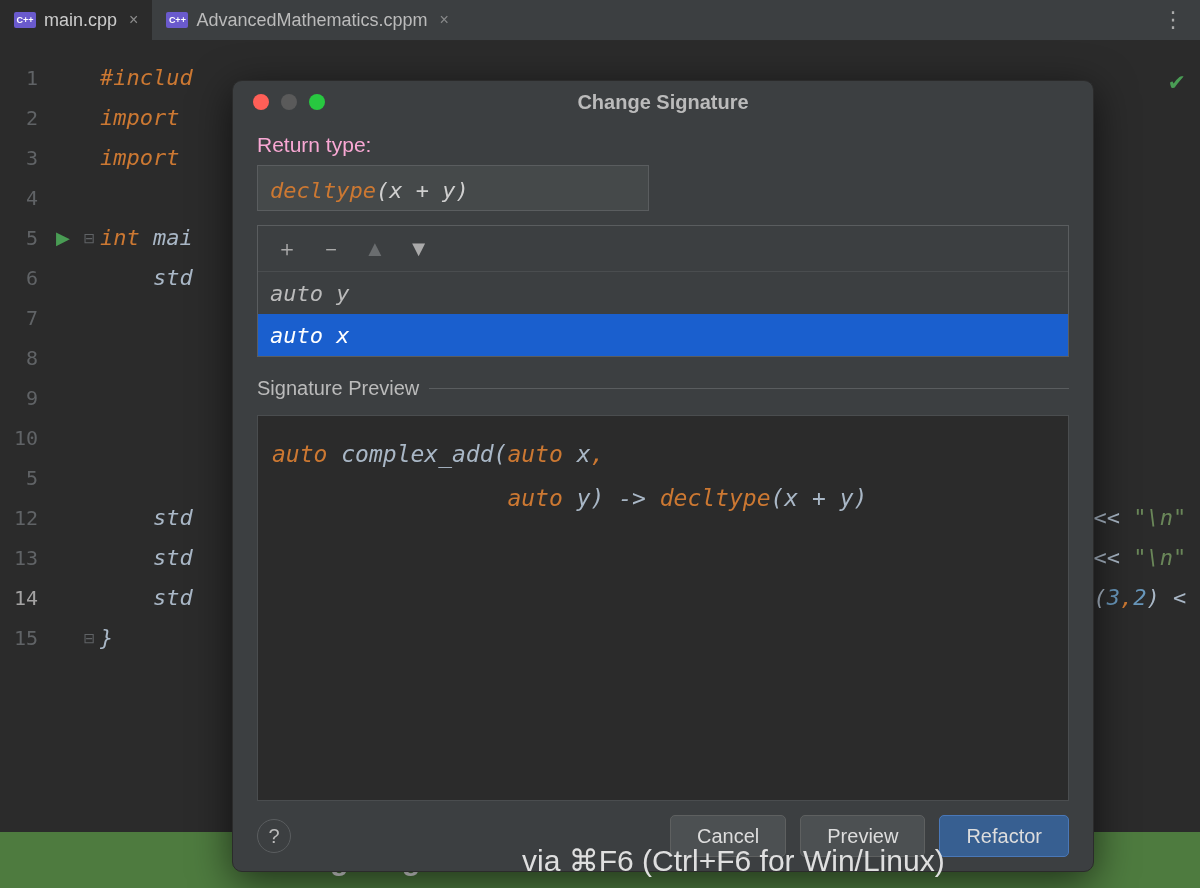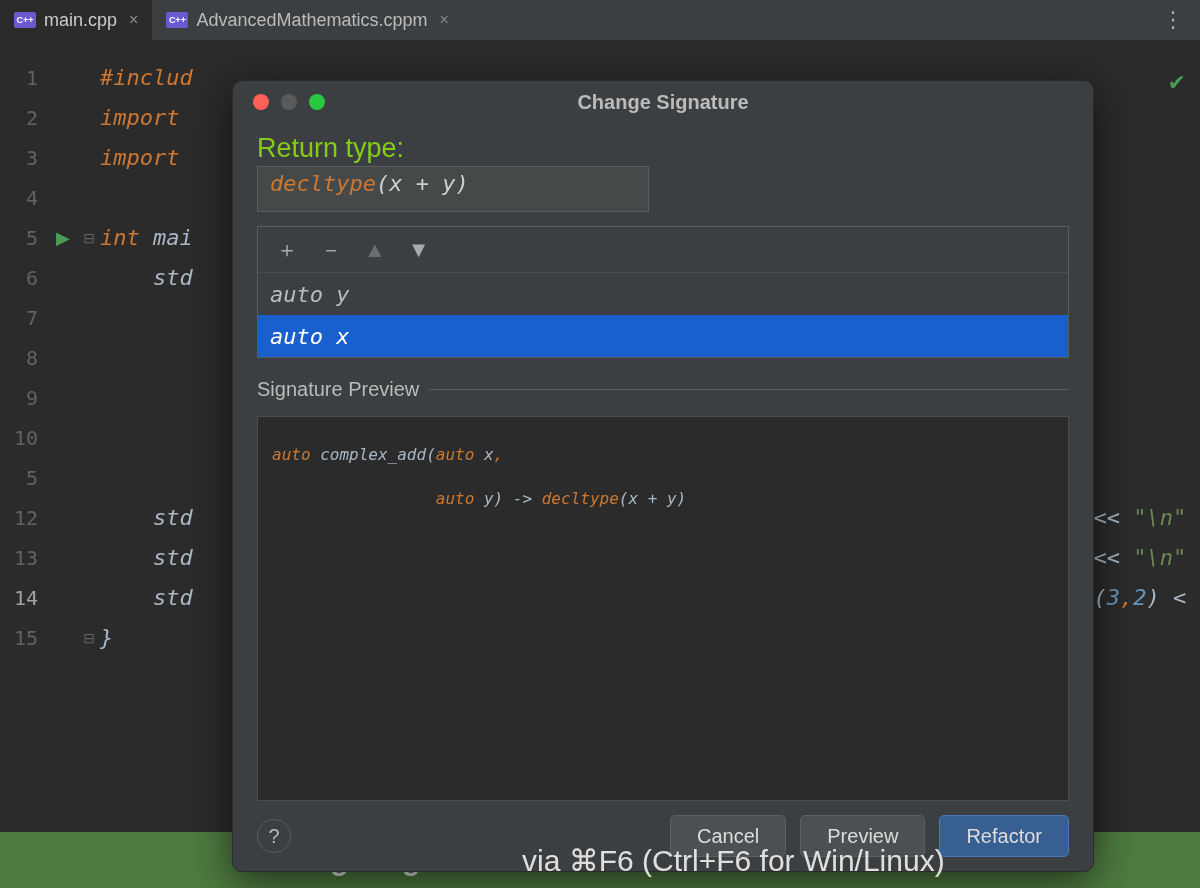--- a/index.html
+++ b/index.html
@@ -34,35 +34,35 @@
   .traffic { position:absolute; left:20px; display:flex; gap:12px; }
   .traffic span { width:16px; height:16px; border-radius:50%; display:inline-block; }
   .tr-red { background:#ff5f57; }
   .tr-yel { background:#5a5a5a; }
   .tr-grn { background:#28c840; }
   .dlg-title { flex:1; text-align:center; color:#bbb; font-size:20px; font-weight:600; }
   .dlg-body { padding: 10px 24px 0 24px; flex:1; display:flex; flex-direction:column; }
   .row1 { display:flex; gap: 26px; margin-bottom: 14px; }
   .field { flex:1; }
   .field.short { flex: 0 0 392px; }
-  .field-label { color:#84cc16; font-size:27px; margin-bottom:2px; display:block; }
-  .text-input { width:100%; height:46px; background:#45494a; border:1px solid #5a5d5f; color:#cfcfcf; font-family:"Consolas","Menlo",monospace; font-size:22px; padding: 4px 12px; font-style: italic; }
+  .field-label { color:#f9a8d4; font-size:21px; margin-bottom:8px; display:block; }
+  .text-input { width:100%; height:46px; background:#45494a; border:1px solid #5a5d5f; color:#cfcfcf; font-family:"Consolas","Menlo",monospace; font-size:22px; padding: 12px 12px; font-style: italic; }
   .text-input .kw { color:#cc7832; }
   
   .param-box { border:1px solid #5a5d5f; background:#3c3f41; margin-bottom: 20px; }
   .param-toolbar { height:46px; display:flex; align-items:center; gap:22px; padding-left:18px; border-bottom:1px solid #4a4d4f; }
   .param-toolbar span { color:#aaa; font-size:22px; cursor:pointer; }
   .param-toolbar span.disabled { color:#6a6d6f; cursor:default; }
   .param-list { }
   .param-item { height:42px; display:flex; align-items:center; padding-left:12px; font-family:"Consolas","Menlo",monospace; font-size:22px; color:#bbb; font-style: italic; }
   .param-item.selected { background:#1a5fce; color:#fff; }
   
   .preview-label { color:#bbb; font-size:20px; margin-bottom:15px; display:flex; align-items:center; gap:10px; }
   .preview-label::after { content:""; flex:1; height:1px; background:#5a5d5f; }
-  .preview-box { flex:1; background:#2b2b2b; border:1px solid #4a4d4f; padding:16px 14px; font-family:"Consolas","Menlo",monospace; font-size:16px; line-height:44px; color:#a9b7c6; font-style: italic; white-space:pre; }
+  .preview-box { flex:1; background:#2b2b2b; border:1px solid #4a4d4f; padding:16px 14px; font-family:"Consolas","Menlo",monospace; font-size:23px; line-height:44px; color:#a9b7c6; font-style: italic; white-space:pre; }
   
   .dlg-footer { height:70px; display:flex; align-items:center; padding: 0 24px; gap:14px; }
   .help-btn { width:34px; height:34px; border-radius:50%; border:1px solid #5a5d5f; background:#3c3f41; color:#bbb; font-size:20px; display:flex; align-items:center; justify-content:center; cursor:pointer; }
   .spacer { flex:1; }
   .btn { height:42px; padding:0 26px; border:1px solid #5e6060; background:#4c5052; color:#ddd; font-size:20px; border-radius:5px; cursor:pointer; }
   .btn.primary { background:#375f91; border-color:#4a78b8; }
   
   
   .caption { height:56px; background:#4e7b3f; display:flex; align-items:center; justify-content:center; color:#e8e8e8; font-size:30px; gap:10px; }
   .caption b { font-weight:700; }

